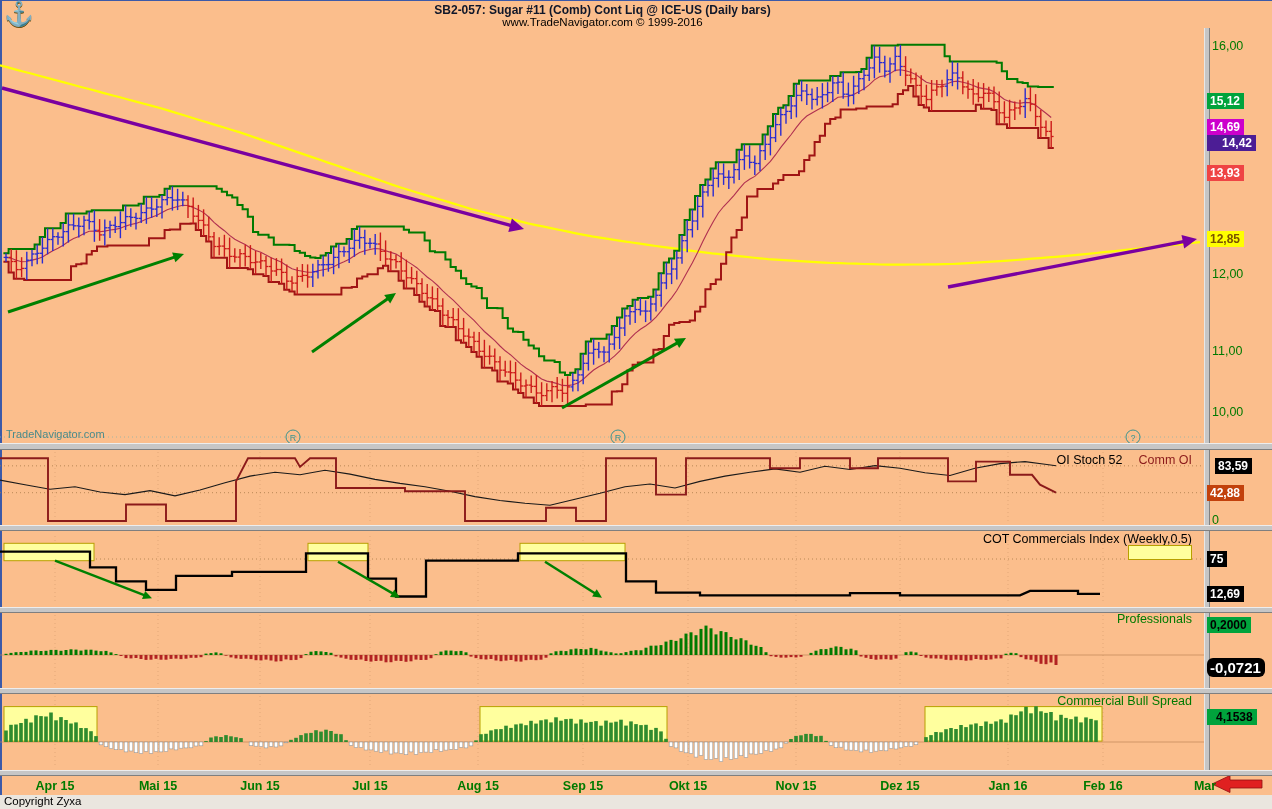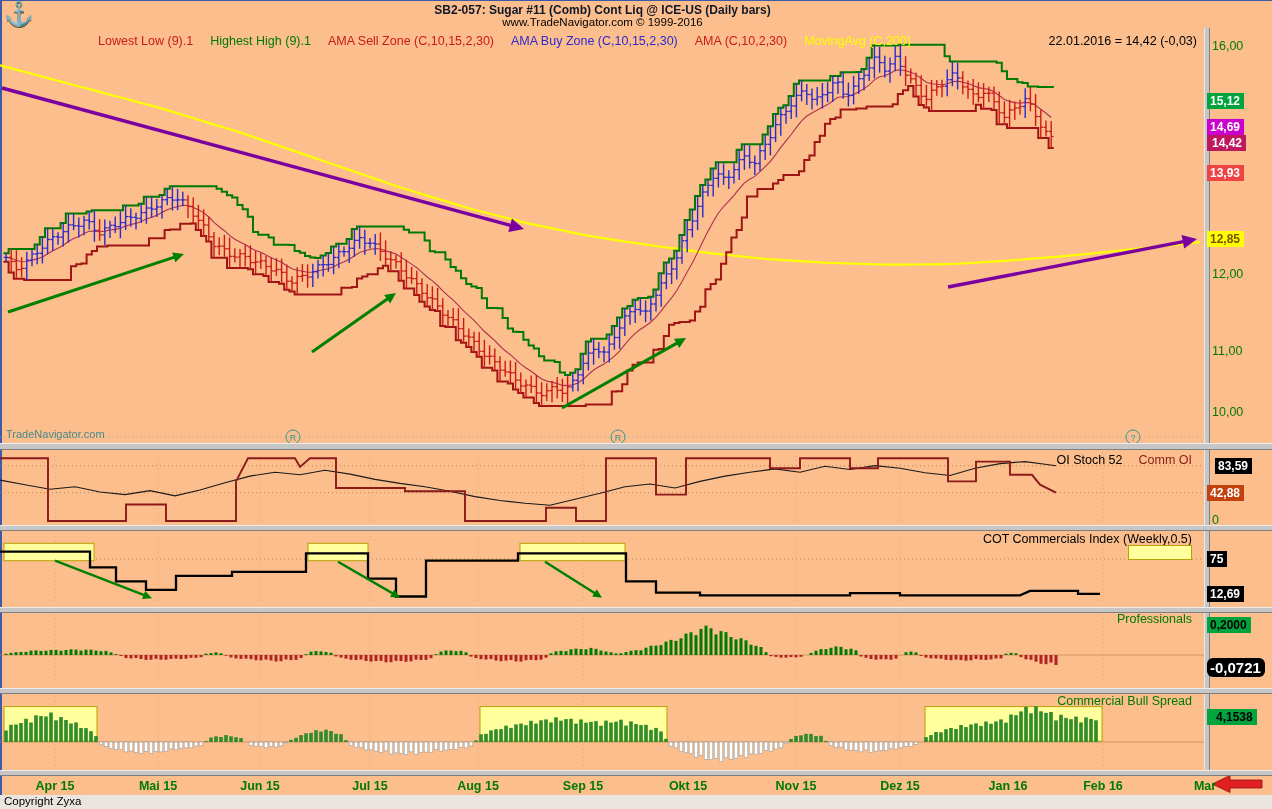--- a/index.html
+++ b/index.html
@@ -24,29 +24,20 @@
 <body>
 
 <div class="app">
 
   <div class="titlebar">
     <span class="logo">⚓</span>
     <div class="title">SB2-057:  Sugar #11 (Comb) Cont Liq @ ICE-US  (Daily bars)</div>
     <div class="subtitle">www.TradeNavigator.com © 1999-2016</div>
   </div>
 
-  <div class="legend" id="legend">
-      <span style="color: rgb(204, 26, 26);">Lowest Low (9).1</span>
-      <span style="color: rgb(0, 122, 0);">Highest High (9).1</span>
-      <span style="color: rgb(204, 26, 26);">AMA Sell Zone (C,10,15,2,30)</span>
-      <span style="color: rgb(43, 43, 208);">AMA Buy Zone (C,10,15,2,30)</span>
-      <span style="color: rgb(204, 26, 26);">AMA (C,10,2,30)</span>
-      <span style="color: rgb(255, 255, 0);">MovingAvg (C,200)</span>
-      <span style="margin-left: auto; color: rgb(0, 0, 0);">22.01.2016 = 14,42 (-0,03)</span>
-    </div>
 
   <div class="chart-area">
     <svg id="chart-svg" width="1272" height="809" viewBox="0 0 1272 809">
         <line x1="55" y1="452" x2="55" y2="521" stroke="#E3A878" stroke-width="1" stroke-dasharray="1 3"></line>
         <line x1="158" y1="452" x2="158" y2="521" stroke="#E3A878" stroke-width="1" stroke-dasharray="1 3"></line>
         <line x1="260" y1="452" x2="260" y2="521" stroke="#E3A878" stroke-width="1" stroke-dasharray="1 3"></line>
         <line x1="370" y1="452" x2="370" y2="521" stroke="#E3A878" stroke-width="1" stroke-dasharray="1 3"></line>
         <line x1="478" y1="452" x2="478" y2="521" stroke="#E3A878" stroke-width="1" stroke-dasharray="1 3"></line>
         <line x1="583" y1="452" x2="583" y2="521" stroke="#E3A878" stroke-width="1" stroke-dasharray="1 3"></line>
         <line x1="688" y1="452" x2="688" y2="521" stroke="#E3A878" stroke-width="1" stroke-dasharray="1 3"></line>
@@ -1188,21 +1179,21 @@
       <div style="position: absolute; left: 1173px; top: 3px; width: 64px; text-align: center;">Mar</div>
     </div>
 
   <div id="overlay">
       <div style="position: absolute; left: 1212px; top: 39px; color: rgb(0, 122, 0); font-size: 12.5px;">16,00</div>
       <div style="position: absolute; left: 1212px; top: 267px; color: rgb(0, 122, 0); font-size: 12.5px;">12,00</div>
       <div style="position: absolute; left: 1212px; top: 344px; color: rgb(0, 122, 0); font-size: 12.5px;">11,00</div>
       <div style="position: absolute; left: 1212px; top: 405px; color: rgb(0, 122, 0); font-size: 12.5px;">10,00</div>
       <div style="position: absolute; left: 1207px; top: 92.68px; background: rgb(0, 163, 60); color: rgb(255, 255, 255); font-size: 12px; font-weight: bold; padding: 1px 4px 1px 3px;">15,12</div>
       <div style="position: absolute; left: 1207px; top: 118.91px; background: rgb(204, 0, 204); color: rgb(255, 255, 255); font-size: 12px; font-weight: bold; padding: 1px 4px 1px 3px;">14,69</div>
-      <div style="position: absolute; left: 1207px; top: 135.38px; background: #be185d; color: rgb(255, 255, 255); font-size: 12px; font-weight: bold; padding: 1px 4px 1px 5px;">14,42</div>
+      <div style="position: absolute; left: 1207px; top: 135.38px; background: #4c1d95; color: rgb(255, 255, 255); font-size: 12px; font-weight: bold; padding: 1px 4px 1px 15px;">14,42</div>
       <div style="position: absolute; left: 1207px; top: 165.27px; background: #ef4444; color: rgb(255, 255, 255); font-size: 12px; font-weight: bold; padding: 1px 4px 1px 3px;">13,93</div>
       <div style="position: absolute; left: 1207px; top: 231.15px; background: rgb(255, 255, 0); color: rgb(122, 82, 0); font-size: 12px; font-weight: bold; padding: 1px 4px 1px 3px;">12,85</div>
       <div style="position: absolute; left: 1207px; top: 457.831px; background: rgb(0, 0, 0); color: rgb(255, 255, 255); font-size: 12px; font-weight: bold; padding: 1px 4px 1px 3px; margin-left: 8px;">83,59</div>
       <div style="position: absolute; left: 1207px; top: 484.699px; background: #c2410c; color: rgb(255, 255, 255); font-size: 12px; font-weight: bold; padding: 1px 4px 1px 3px;">42,88</div>
       <div style="position: absolute; left: 1212px; top: 513px; color: rgb(0, 122, 0); font-size: 12.5px;">0</div>
       <div style="position: absolute; left: 1207px; top: 551px; background: rgb(0, 0, 0); color: rgb(255, 255, 255); font-size: 12px; font-weight: bold; padding: 1px 4px 1px 3px;">75</div>
       <div style="position: absolute; left: 1207px; top: 585.894px; background: rgb(0, 0, 0); color: rgb(255, 255, 255); font-size: 12px; font-weight: bold; padding: 1px 4px 1px 3px;">12,69</div>
       <div style="position: absolute; left: 1207px; top: 617px; background: rgb(0, 163, 60); color: rgb(0, 0, 0); font-size: 12px; font-weight: bold; padding: 1px 4px 1px 3px;">0,2000</div>
       <div style="position: absolute; left: 1207px; top: 657.815px; background: rgb(0, 0, 0); color: rgb(255, 255, 255); font-size: 15px; font-weight: bold; padding: 1px 4px 1px 3px; border-radius: 6px;">-0,0721</div>
       <div style="position: absolute; left: 1207px; top: 709.077px; background: rgb(0, 163, 60); color: rgb(0, 0, 0); font-size: 12px; font-weight: bold; padding: 1px 4px 1px 9px;">4,1538</div>

